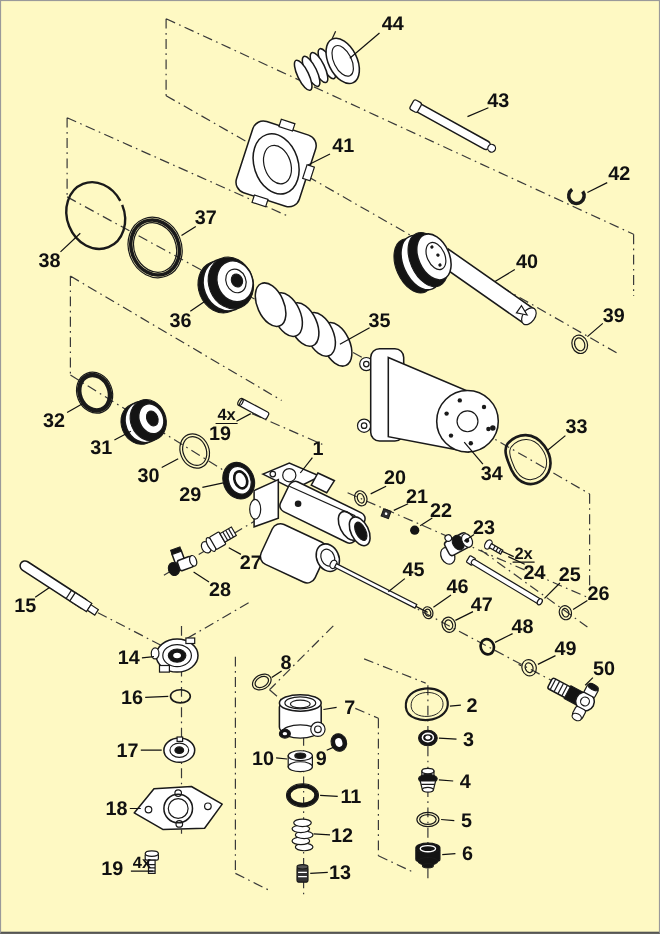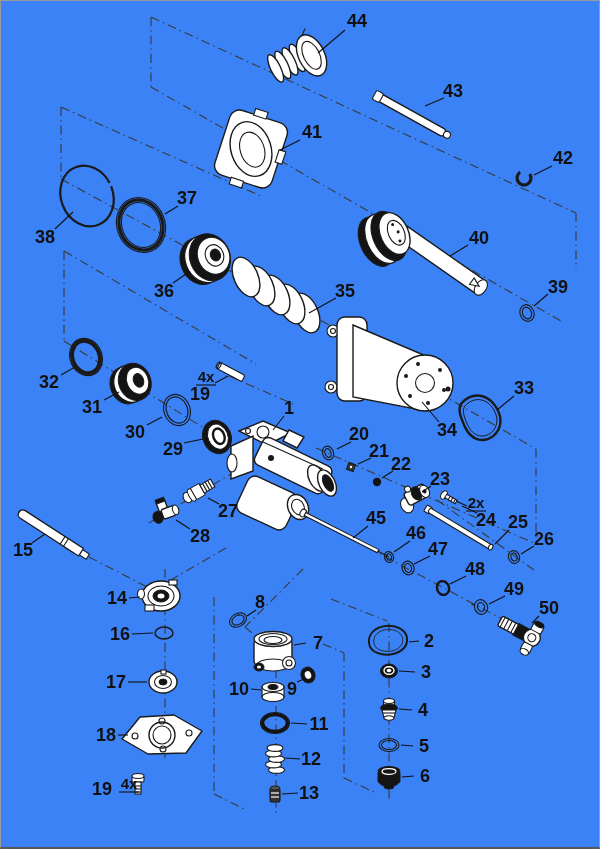--- a/index.html
+++ b/index.html
@@ -1,16 +1,16 @@
 <!DOCTYPE html>
 <html><head>
 <meta charset="utf-8">
 <style>
   html,body{margin:0;padding:0;background:#fff;}
-  .page{position:relative;width:600px;height:849px;background:#3b82f6;box-sizing:border-box;
+  .page{position:relative;width:600px;height:849px;background:#fef9c3;box-sizing:border-box;
         border:1px solid #9a9a9a;border-bottom:2px solid #555;overflow:hidden;
         font-family:"Liberation Sans",sans-serif;}
   svg{position:absolute;left:0;top:0;}
   .frame{stroke:#3a3a3a;stroke-width:1.1;fill:none;stroke-dasharray:9 4 1.5 4;}
   .s {stroke:#1a1a1a;stroke-width:1.4;fill:#fff;}
   .s1{stroke:#1a1a1a;stroke-width:1.1;fill:#fff;}
   .sn{stroke:#1a1a1a;stroke-width:1.4;fill:none;}
   .tn{stroke:#1a1a1a;stroke-width:1.1;fill:none;}
   .sd{fill:#141414;stroke:#1a1a1a;stroke-width:1;}
   .wd{stroke:#fff;stroke-width:1.2;fill:none;}

